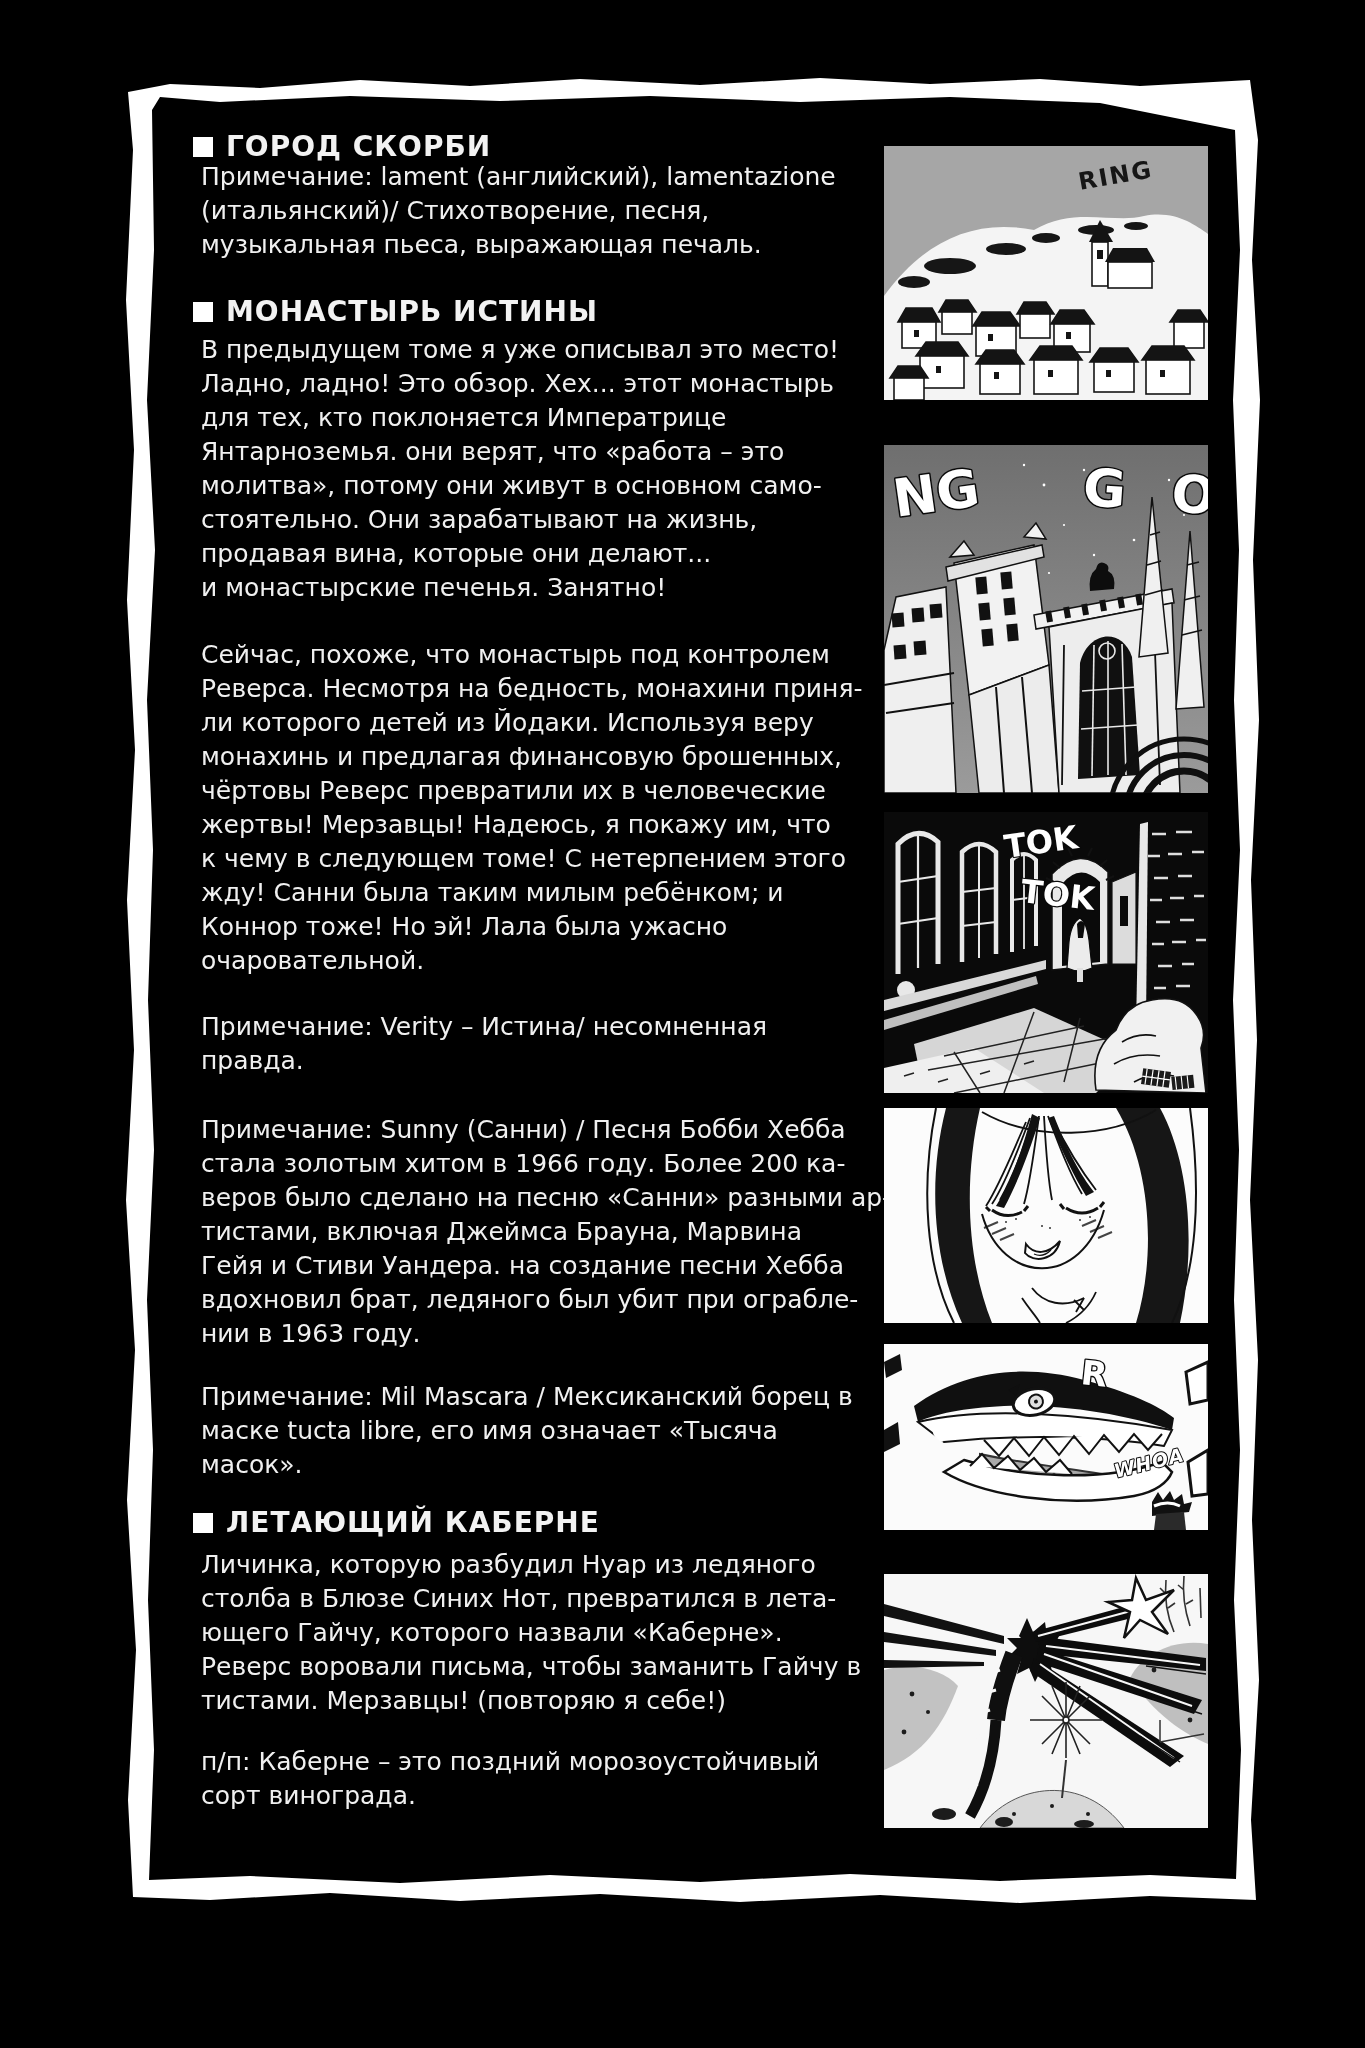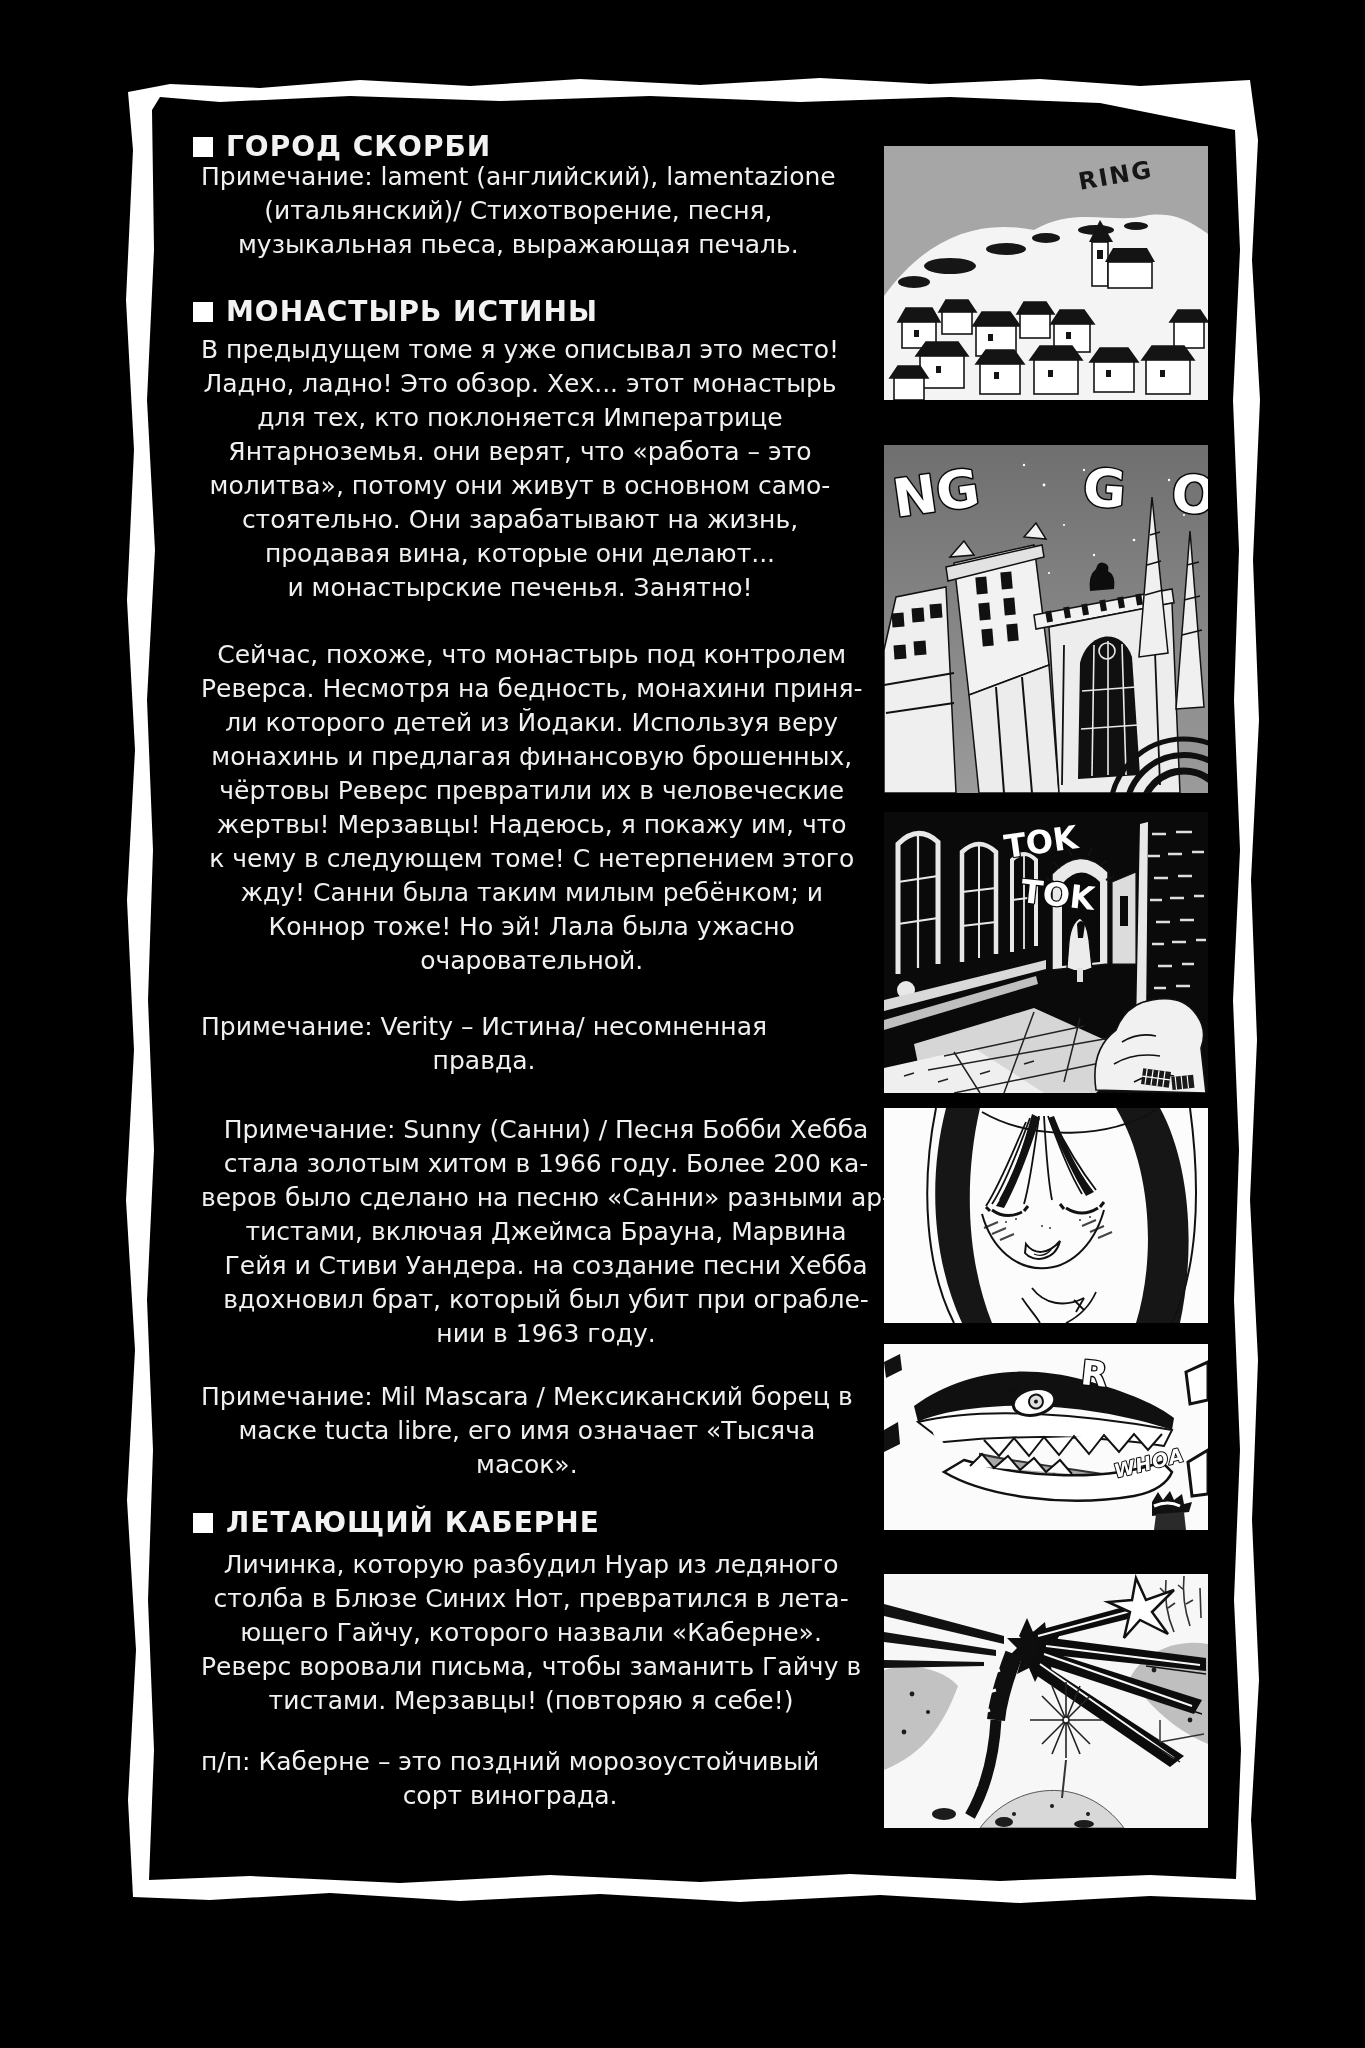--- a/index.html
+++ b/index.html
@@ -1,17 +1,17 @@
 <!DOCTYPE html>
 <html><head>
 <meta charset="utf-8">
 <style>
   html,body{margin:0;padding:0;background:#000;}
   .page{position:relative;width:1365px;height:2048px;background:#000;overflow:hidden;
-        font-family:"DejaVu Sans","Liberation Sans",sans-serif;text-align:center;}
+        font-family:"DejaVu Sans","Liberation Sans",sans-serif;}
   .frame-svg{position:absolute;left:0;top:0;pointer-events:none;}
   .heading{position:absolute;left:193px;display:flex;align-items:center;gap:13px;
            color:#f2f2f2;font-size:28px;font-weight:700;letter-spacing:1px;white-space:nowrap;}
   .bullet{width:20px;height:20px;background:#ffffff;flex:none;}
   .para{position:absolute;left:180px;color:#f0f0f0;font-size:25px;line-height:34px;white-space:nowrap;margin-left:21px;}
   .panel{position:absolute;display:block;}
   svg text{font-family:"DejaVu Sans","Liberation Sans",sans-serif;}
   .sfx{font-weight:700;fill:#ffffff;stroke:#0a0a0a;paint-order:stroke;stroke-linejoin:round;}
   .hand{fill:#161616;font-weight:600;}
 </style>
@@ -71,21 +71,21 @@
   <div class="para" style="top:1010px">
       <div>Примечание: Verity – Истина/ несомненная</div>
       <div>правда.</div>
     </div>
   <div class="para" style="top:1113px">
       <div>Примечание: Sunny (Санни) / Песня Бобби Хебба</div>
       <div>стала золотым хитом в 1966 году. Более 200 ка-</div>
       <div>веров было сделано на песню «Санни» разными ар-</div>
       <div>тистами, включая Джеймса Брауна, Марвина</div>
       <div>Гейя и Стиви Уандера. на создание песни Хебба</div>
-      <div>вдохновил брат, который был убит при ограбле-</div>
+      <div>вдохновил брат, ледяного был убит при ограбле-</div>
       <div>нии в 1963 году.</div>
     </div>
   <div class="para" style="top:1380px">
       <div>Примечание: Mil Mascara / Мексиканский борец в</div>
       <div>маске tucta libre, его имя означает «Тысяча</div>
       <div>масок».</div>
     </div>
 
   <div class="heading" style="top:1506px">
     <span class="bullet"></span>

